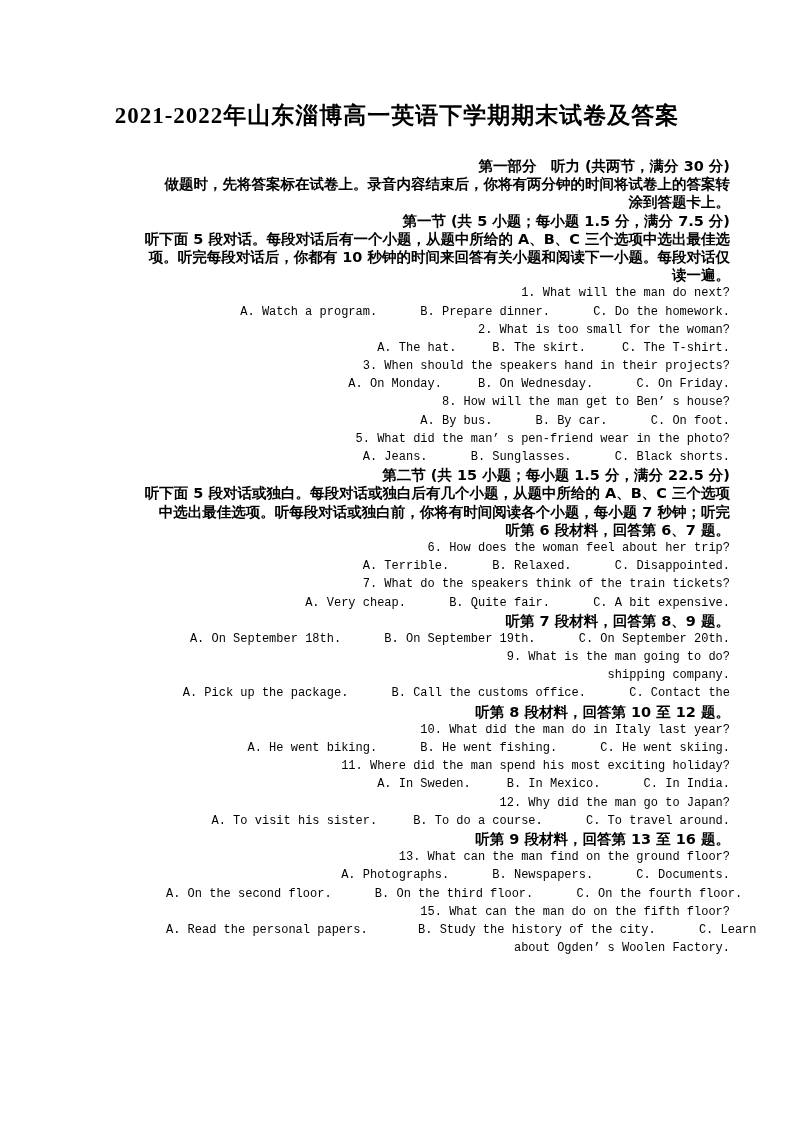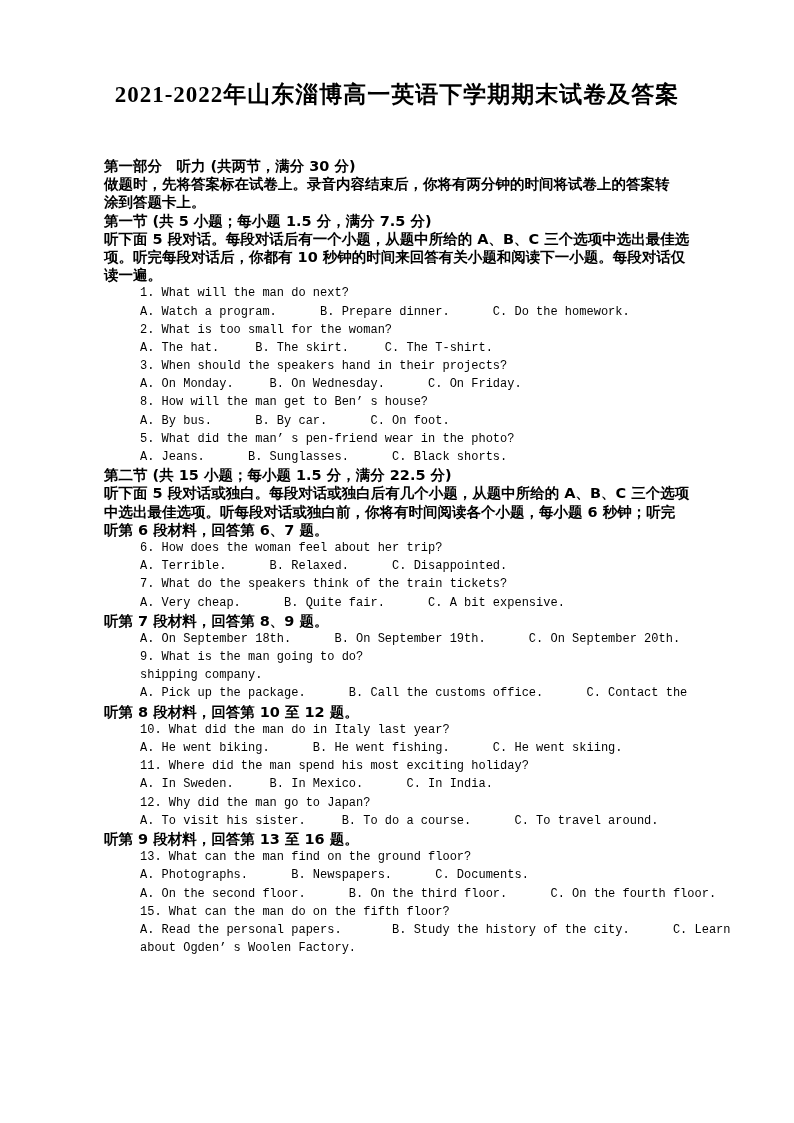--- a/index.html
+++ b/index.html
@@ -10,36 +10,37 @@
   .page {
     position: relative;
     width: 794px;
     height: 1123px;
     background: #ffffff;
     color: #000000;
     overflow: hidden;
   }
   .doc-title {
     position: absolute;
-    top: 79px;
+    top: 100px;
     left: 0;
     width: 100%;
     margin: 0;
     text-align: center;
     font-family: "Liberation Serif", "DejaVu Serif", serif;
     font-weight: bold;
     font-size: 23px;
     letter-spacing: 1px;
     white-space: pre;
   }
   .doc-body {
     position: absolute;
     top: 157px;
-    left: 104px;
+    left: 130px;
     width: 600px;
+    text-align: right;
   }
   .line {
     height: 18.2px;
     line-height: 18.2px;
     white-space: pre;
   }
   .line.cn {
     font-family: "DejaVu Sans", "Liberation Sans", sans-serif;
     font-weight: bold;
     font-size: 14.5px;
@@ -69,21 +70,21 @@
       <div class="line en">2. What is too small for the woman?</div>
       <div class="line en">A. The hat.     B. The skirt.     C. The T-shirt.</div>
       <div class="line en">3. When should the speakers hand in their projects?</div>
       <div class="line en">A. On Monday.     B. On Wednesday.      C. On Friday.</div>
       <div class="line en">8. How will the man get to Ben’ s house?</div>
       <div class="line en">A. By bus.      B. By car.      C. On foot.</div>
       <div class="line en">5. What did the man’ s pen-friend wear in the photo?</div>
       <div class="line en">A. Jeans.      B. Sunglasses.      C. Black shorts.</div>
       <div class="line cn">第二节 (共 15 小题；每小题 1.5 分，满分 22.5 分)</div>
       <div class="line cn">听下面 5 段对话或独白。每段对话或独白后有几个小题，从题中所给的 A、B、C 三个选项</div>
-      <div class="line cn">中选出最佳选项。听每段对话或独白前，你将有时间阅读各个小题，每小题 6 秒钟；听完</div>
+      <div class="line cn">中选出最佳选项。听每段对话或独白前，你将有时间阅读各个小题，每小题 7 秒钟；听完</div>
       <div class="line cn">听第 6 段材料，回答第 6、7 题。</div>
       <div class="line en">6. How does the woman feel about her trip?</div>
       <div class="line en">A. Terrible.      B. Relaxed.      C. Disappointed.</div>
       <div class="line en">7. What do the speakers think of the train tickets?</div>
       <div class="line en">A. Very cheap.      B. Quite fair.      C. A bit expensive.</div>
       <div class="line cn">听第 7 段材料，回答第 8、9 题。</div>
       <div class="line en">A. On September 18th.      B. On September 19th.      C. On September 20th.</div>
       <div class="line en">9. What is the man going to do?</div>
       <div class="line en">shipping company.</div>
       <div class="line en">A. Pick up the package.      B. Call the customs office.      C. Contact the</div>

